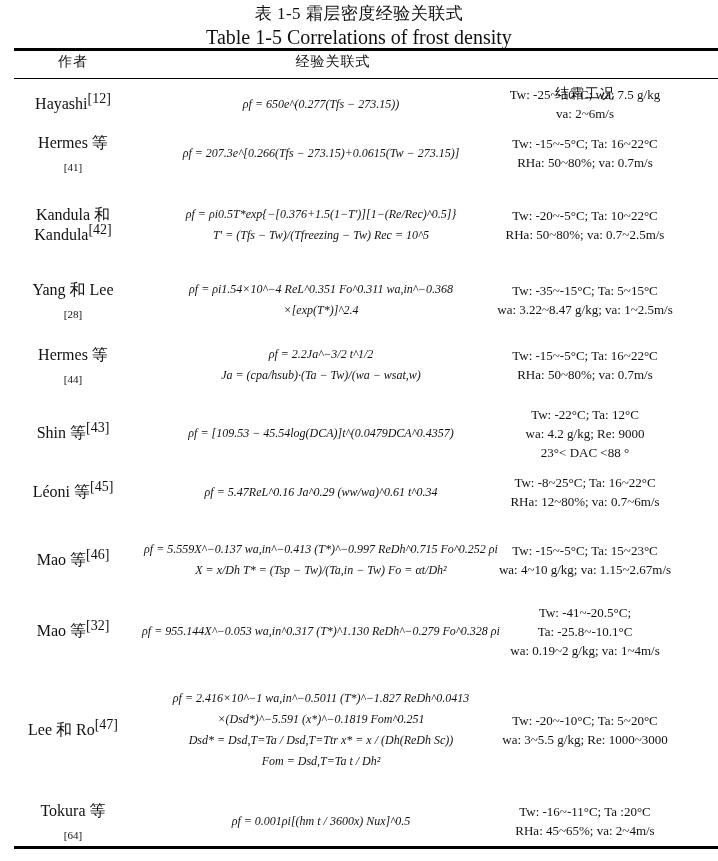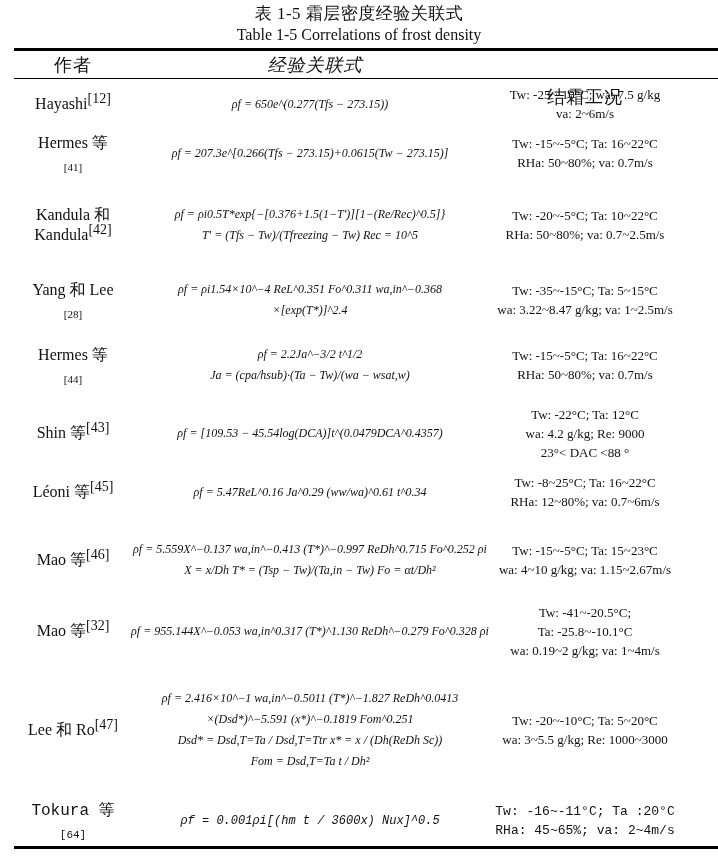--- a/index.html
+++ b/index.html
@@ -1,44 +1,44 @@
 <!DOCTYPE html>
 <html><head>
 <meta charset="utf-8">
 <style>
   html, body { margin: 0; padding: 0; background: #ffffff; }
   body {
     width: 718px; height: 861px; overflow: hidden; position: relative;
     font-family: "Liberation Serif", "DejaVu Serif", serif; color: #111;
   }
   .cap-cn { position: absolute; top: 2px; left: 0; width: 718px; text-align: center; font-size: 17px; letter-spacing: 0.5px; }
-  .cap-en { position: absolute; top: 26px; left: 0; width: 718px; text-align: center; font-size: 16px; }
+  .cap-en { position: absolute; top: 26px; left: 0; width: 718px; text-align: center; font-size: 20px; }
   .rule-top { position: absolute; top: 48px; left: 14px; width: 704px; height: 3px; background: #000; }
   .rule-head { position: absolute; top: 78px; left: 14px; width: 704px; height: 1px; background: #000; }
   .rule-bottom { position: absolute; top: 846px; left: 14px; width: 704px; height: 3px; background: #000; }
-  .hdr { position: absolute; top: 53px; font-size: 18px; text-align: center; letter-spacing: 1px; }
+  .hdr { position: absolute; top: 53px; font-size: 14px; text-align: center; letter-spacing: 1px; }
   .row { position: absolute; left: 14px; width: 704px; }
   .cell { position: absolute; top: 0; display: flex; flex-direction: column; justify-content: center; height: 100%; }
   .c-author { left: 0; width: 118px; align-items: center; text-align: center; font-size: 16px; line-height: 20px; }
-  .c-formula { left: 136px; width: 320px; align-items: center; text-align: center; font-size: 12px; font-style: italic; line-height: 15px; }
+  .c-formula { left: 147px; width: 320px; align-items: center; text-align: center; font-size: 12px; font-style: italic; line-height: 15px; }
   .c-cond { left: 438px; width: 266px; align-items: center; text-align: center; font-size: 13px; line-height: 19px; }
   .ref { font-size: 14px; vertical-align: super; line-height: 0; }
   .ref-below { font-size: 11px; display: block; line-height: 14px; margin-top: 7px; }
   .fline { display: block; white-space: nowrap; margin: 3px 0; }
   .cline { display: block; white-space: nowrap; }
 </style>
 </head>
 <body>
 
 <div class="cap-cn">表 1-5 霜层密度经验关联式</div>
 <div class="cap-en">Table 1-5 Correlations of frost density</div>
 
 <div class="rule-top"></div>
 <div class="hdr" style="left:14px;width:118px;">作者</div>
-<div class="hdr" style="left:150px;width:330px;font-style:italic;">经验关联式</div>
+<div class="hdr" style="left:168px;width:330px;">经验关联式</div>
 <div class="hdr" style="left:452px;width:266px;margin-top:32px;">结霜工况</div>
 <div class="rule-head"></div>
 
 <div id="rows">
     <div class="row" style="top: 82px; height: 44px;">
       <div class="cell c-author">
         <span><span>Hayashi</span><span class="ref">[12]</span></span>
       </div>
       <div class="cell c-formula">
         <span class="fline">ρf = 650e^(0.277(Tfs − 273.15))</span>
@@ -161,21 +161,21 @@
         <span class="fline">ρf = 2.416×10^−1 wa,in^−0.5011 (T*)^−1.827 ReDh^0.0413</span>
         <span class="fline">×(Dsd*)^−5.591 (x*)^−0.1819 Fom^0.251</span>
         <span class="fline">Dsd* = Dsd,T=Ta / Dsd,T=Ttr    x* = x / (Dh(ReDh Sc))</span>
         <span class="fline">Fom = Dsd,T=Ta t / Dh²</span>
       </div>
       <div class="cell c-cond">
         <span class="cline">Tw: -20~-10°C; Ta: 5~20°C</span>
         <span class="cline">wa: 3~5.5 g/kg; Re: 1000~3000</span>
       </div>
     </div>
-    <div class="row" style="top: 798px; height: 46px; font-family: Liberation Mono, monospace;">
+    <div class="row" style="top: 798px; height: 46px;">
       <div class="cell c-author">
         <span>Tokura 等</span>
         <span class="ref-below">[64]</span>
       </div>
       <div class="cell c-formula">
         <span class="fline">ρf = 0.001ρi[(hm t / 3600x) Nux]^0.5</span>
       </div>
       <div class="cell c-cond">
         <span class="cline">Tw: -16~-11°C; Ta :20°C</span>
         <span class="cline">RHa: 45~65%; va: 2~4m/s</span>

